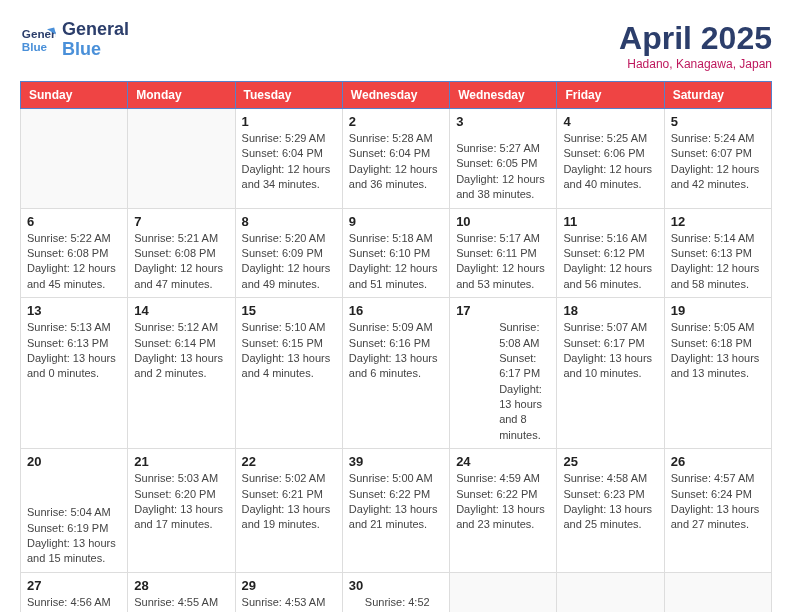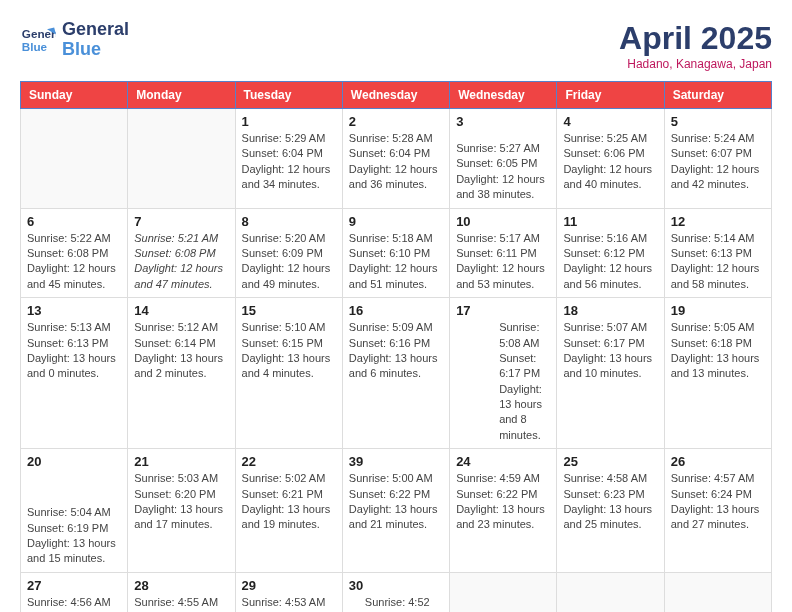--- a/index.html
+++ b/index.html
@@ -164,21 +164,21 @@
       <tr>
         <td>
           <span class="day-number">6</span>
           <div class="day-info" style="white-space: pre-line;">Sunrise: 5:22 AM
 Sunset: 6:08 PM
 Daylight: 12 hours
 and 45 minutes.</div>
         </td>
         <td>
           <span class="day-number">7</span>
-          <div class="day-info" style="white-space: pre-line; font-style: italic;">Sunrise: 5:21 AM
+          <div class="day-info" style="white-space: pre-line;">Sunrise: 5:21 AM
 Sunset: 6:08 PM
 Daylight: 12 hours
 and 47 minutes.</div>
         </td>
         <td>
           <span class="day-number">8</span>
           <div class="day-info" style="white-space: pre-line;">Sunrise: 5:20 AM
 Sunset: 6:09 PM
 Daylight: 12 hours
 and 49 minutes.</div>

